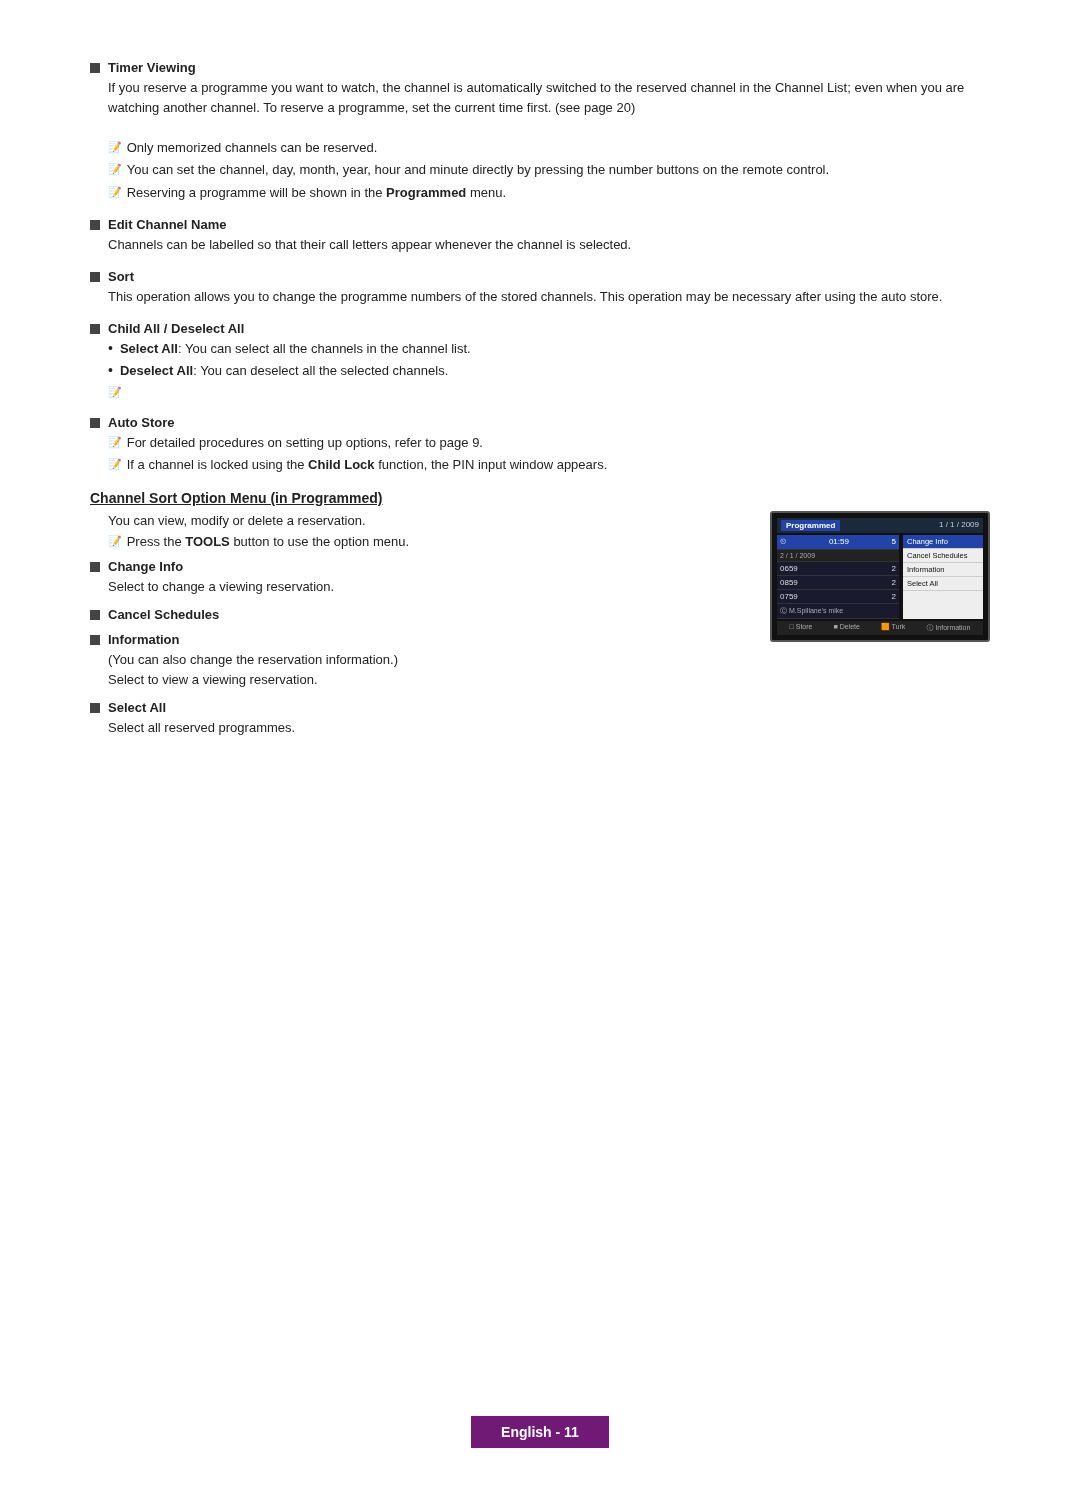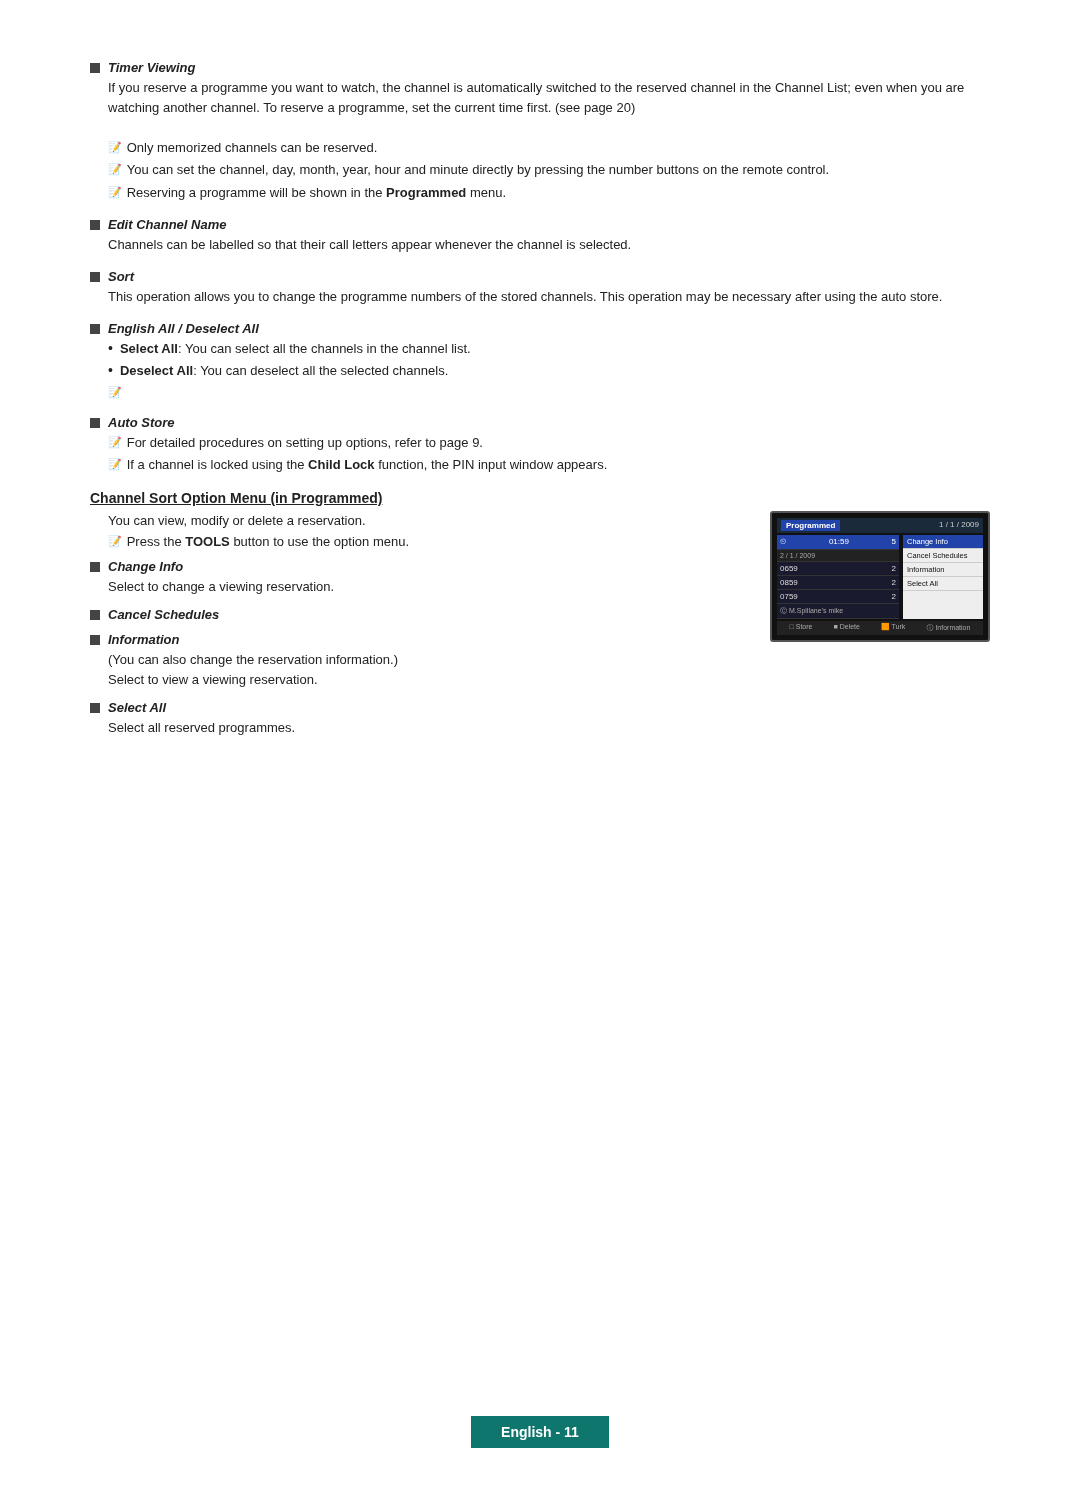--- a/index.html
+++ b/index.html
@@ -29,21 +29,20 @@
     .section-icon {
       width: 10px;
       height: 10px;
       background: #444;
       flex-shrink: 0;
       margin-top: 3px;
     }
     .section-title {
       font-weight: bold;
       font-size: 13px;
-      font-style: italic;
     }
     .section-body {
       padding-left: 18px;
       line-height: 1.55;
     }
     .note-line {
       display: flex;
       align-items: flex-start;
       gap: 5px;
       margin-bottom: 2px;
@@ -154,21 +153,21 @@
     }
     .footer {
       position: absolute;
       bottom: 40px;
       left: 0;
       right: 0;
       display: flex;
       justify-content: center;
     }
     .footer-box {
-      background: #0f766e;
+      background: #701a75;
       color: #fff;
       padding: 8px 30px;
       font-size: 14px;
       font-weight: bold;
     }
     bold { font-weight: bold; }
   </style>
 </head>
 <body>
 
@@ -212,21 +211,21 @@
       <span class="section-title">Sort</span>
     </div>
     <div class="section-body">
       <p style="line-height:1.55;">This operation allows you to change the programme numbers of the stored channels. This operation may be necessary after using the auto store.</p>
     </div>
   </div>
 
   <div class="section">
     <div class="section-header">
       <div class="section-icon"></div>
-      <span class="section-title">English All / Deselect All</span>
+      <span class="section-title">Child All / Deselect All</span>
     </div>
     <div class="section-body">
       <div class="bullet-line">
         <span class="bullet-dot">•</span>
         <span><bold>Select All</bold>: You can select all the channels in the channel list.</span>
       </div>
       <div class="bullet-line">
         <span class="bullet-dot">•</span>
         <span><bold>Deselect All</bold>: You can deselect all the selected channels.</span>
       </div>

